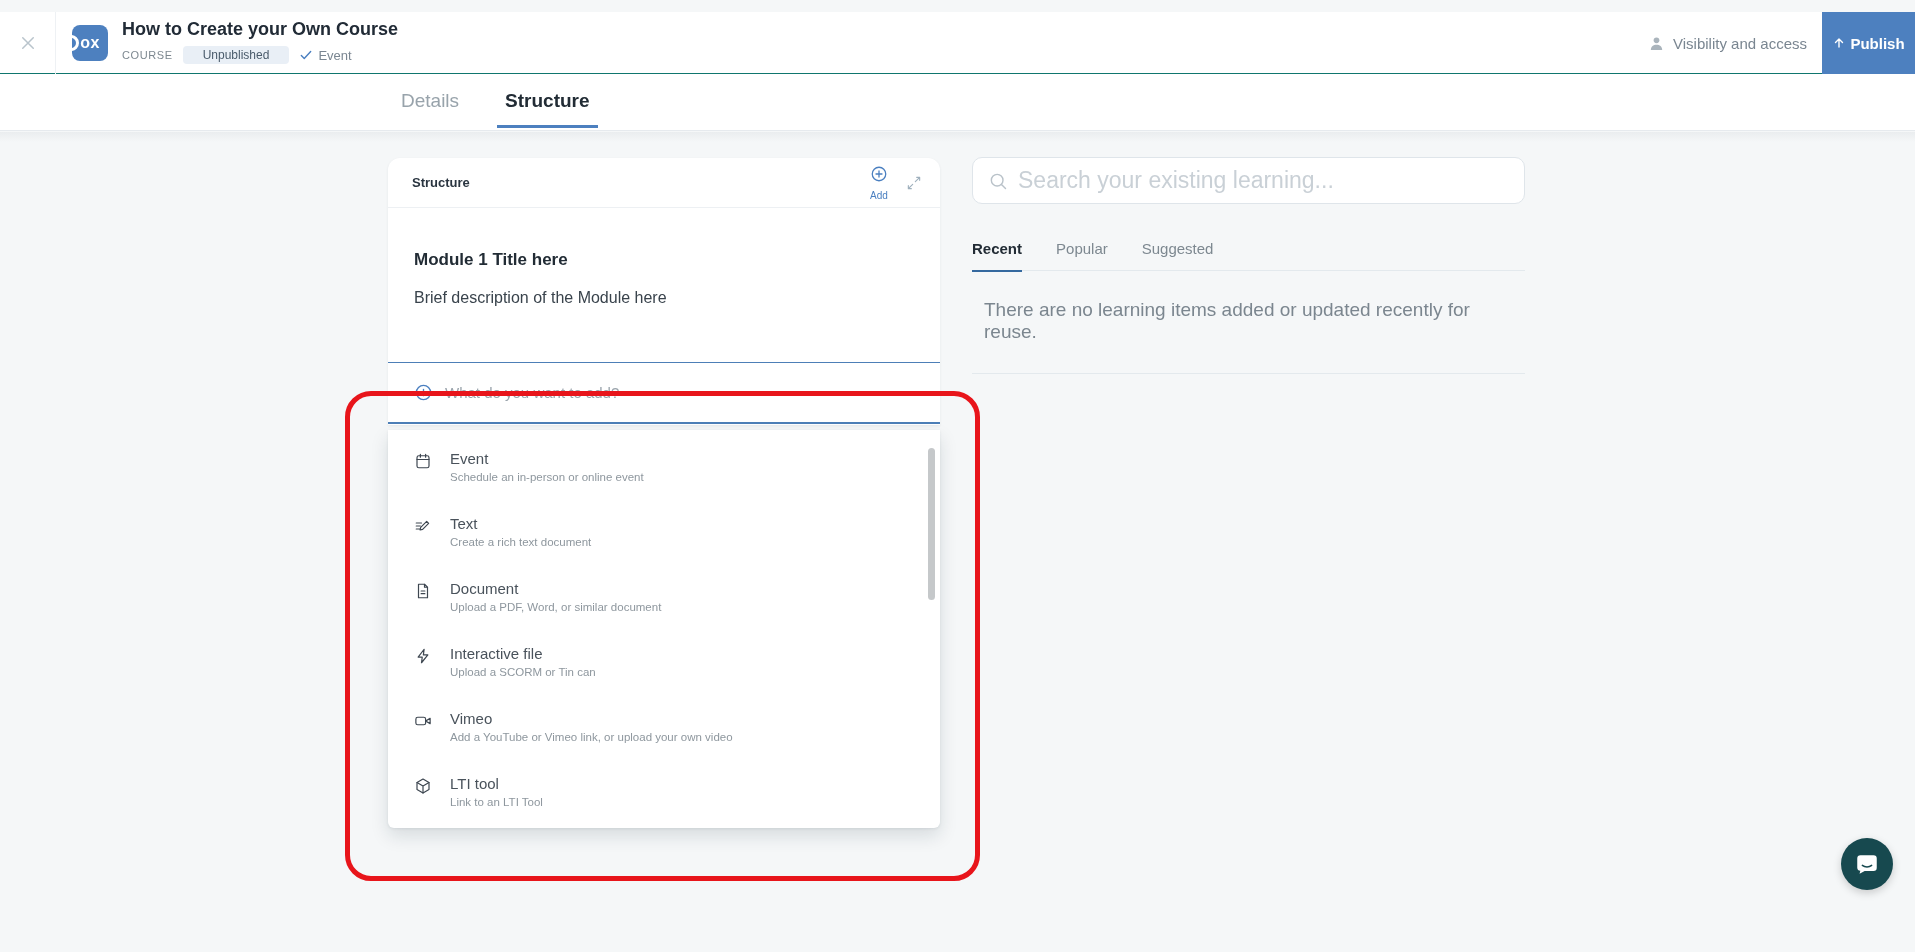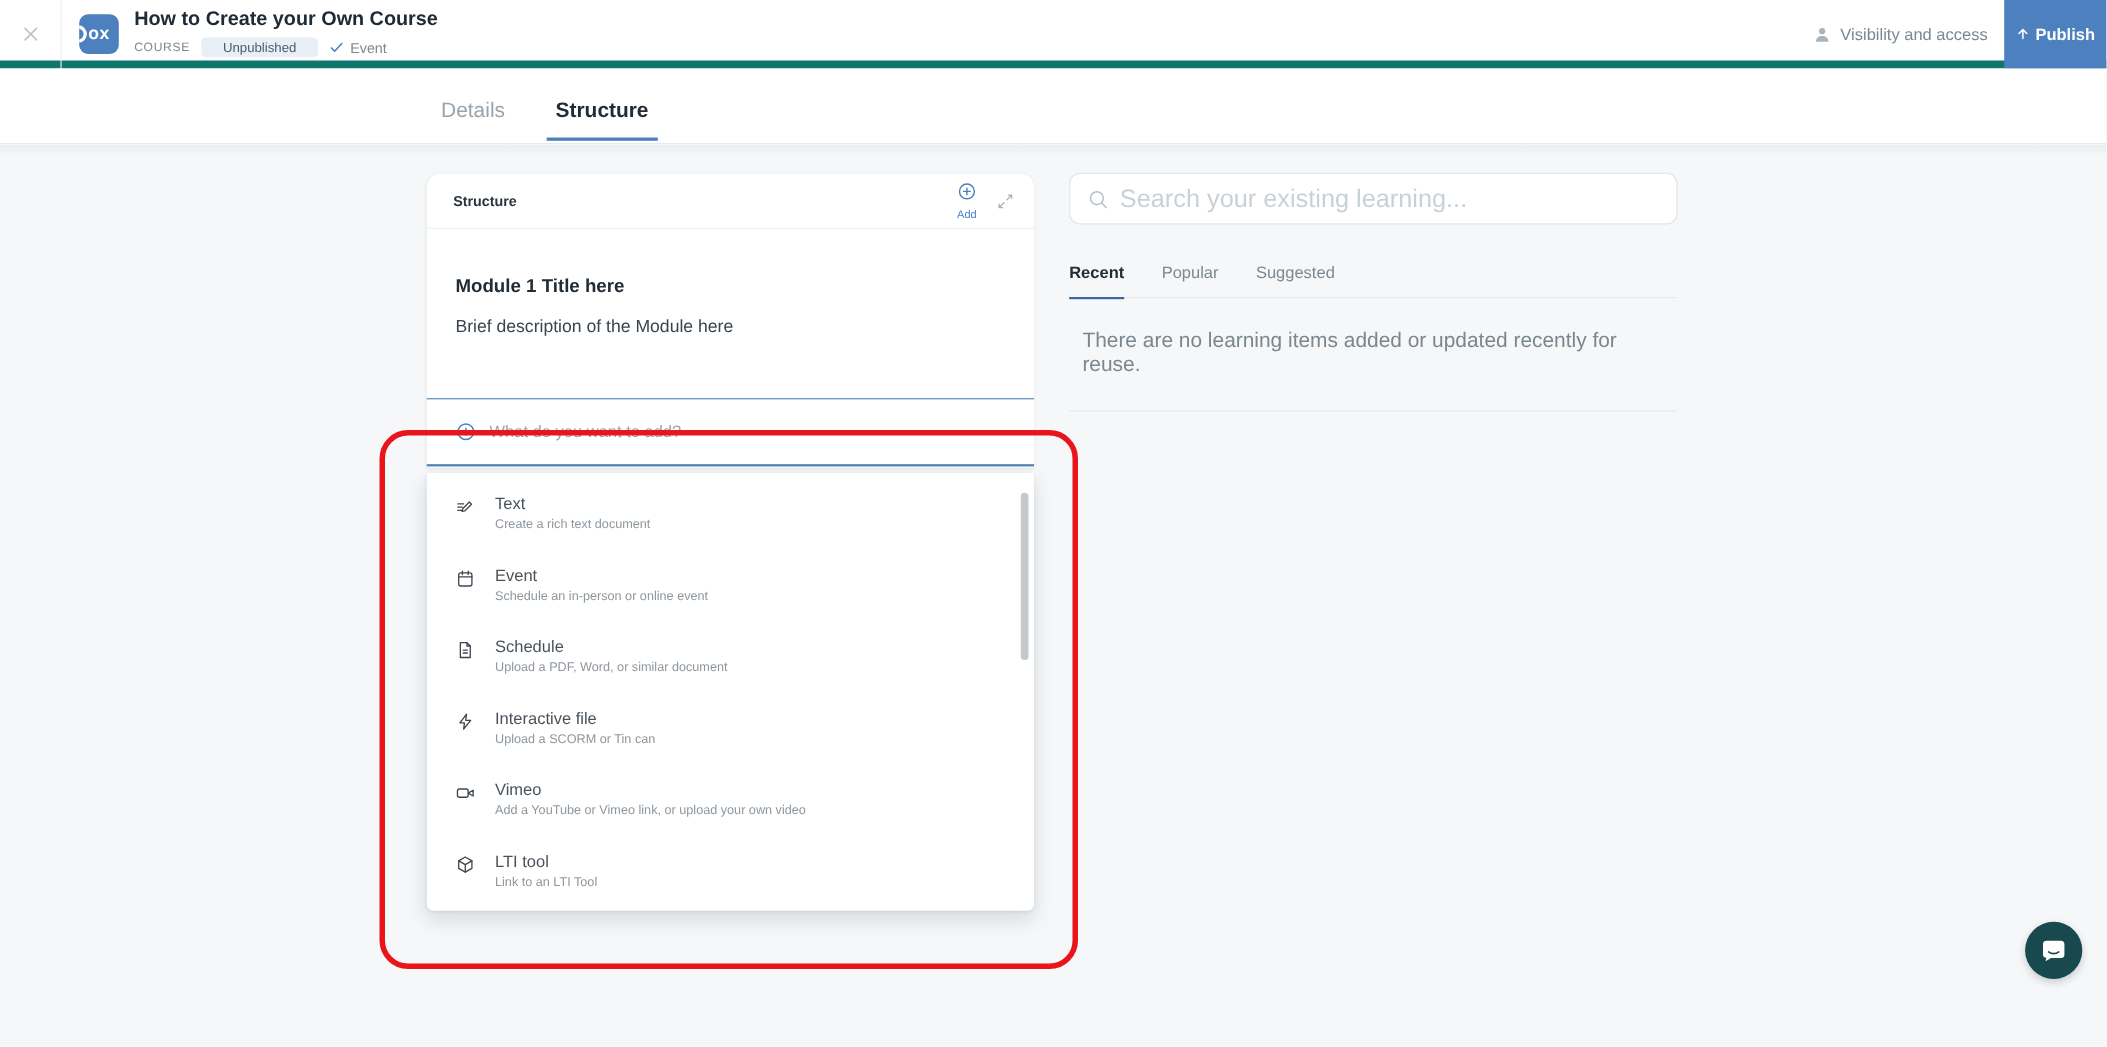--- a/index.html
+++ b/index.html
@@ -8,22 +8,22 @@
     font-family:"Liberation Sans", sans-serif;
     background:#f5f7f8;
     position:relative;
     overflow:hidden;
     color:#2a3540;
   }
   svg { display:block; }
 
   
   .header {
-    position:absolute; left:0; top:0; width:1915px; height:62px;
-    background:#ffffff; border-bottom:7px solid #0f766e; z-index:20;
+    position:absolute; left:0; top:12px; width:1915px; height:62px;
+    background:#ffffff; border-bottom:1px solid #0f766e; z-index:20;
   }
   .close-btn {
     position:absolute; left:0; top:0; width:56px; height:62px;
     display:flex; align-items:center; justify-content:center;
     color:#b9c4cc; cursor:pointer; border-right:1px solid #eef1f4;
   }
   .logo {
     position:absolute; left:72px; top:13px; width:36px; height:36px;
     background:#4d80bf; border-radius:8px; overflow:hidden;
     display:flex; align-items:center; justify-content:center;
@@ -243,47 +243,47 @@
     </span>
     <span class="placeholder">What do you want to add?</span>
   </div>
 </div>
 
 <div class="dropdown">
 
   <div class="dd-item">
     <span class="dd-icon">
       <svg width="18" height="18" viewBox="0 0 24 24" fill="none" stroke="currentColor" stroke-width="1.6" stroke-linecap="round" stroke-linejoin="round">
+          <rect x="4" y="5" width="16" height="16" rx="2.5"></rect>
+          <path d="M8.5 3v4M15.5 3v4M4 10h16"></path>
+        </svg>
+    </span>
+    <div class="dd-label">Event</div>
+    <div class="dd-desc">Schedule an in-person or online event</div>
+  </div>
+
+  <div class="dd-item">
+    <span class="dd-icon">
+      <svg width="18" height="18" viewBox="0 0 24 24" fill="none" stroke="currentColor" stroke-width="1.6" stroke-linecap="round" stroke-linejoin="round">
           <path d="M3 8h7M3 12h5.5M3 16h4.5"></path>
           <path d="M11.5 16.5l8-8-2.6-2.6-8 8-0.8 3.4z"></path>
         </svg>
     </span>
     <div class="dd-label">Text</div>
     <div class="dd-desc">Create a rich text document</div>
   </div>
 
   <div class="dd-item">
     <span class="dd-icon">
       <svg width="18" height="18" viewBox="0 0 24 24" fill="none" stroke="currentColor" stroke-width="1.6" stroke-linecap="round" stroke-linejoin="round">
-          <rect x="4" y="5" width="16" height="16" rx="2.5"></rect>
-          <path d="M8.5 3v4M15.5 3v4M4 10h16"></path>
-        </svg>
-    </span>
-    <div class="dd-label">Event</div>
-    <div class="dd-desc">Schedule an in-person or online event</div>
-  </div>
-
-  <div class="dd-item">
-    <span class="dd-icon">
-      <svg width="18" height="18" viewBox="0 0 24 24" fill="none" stroke="currentColor" stroke-width="1.6" stroke-linecap="round" stroke-linejoin="round">
           <path d="M6 3h8l4 4v14H6z"></path>
           <path d="M14 3v4h4M9.5 12h5M9.5 15.5h5"></path>
         </svg>
     </span>
-    <div class="dd-label">Schedule</div>
+    <div class="dd-label">Document</div>
     <div class="dd-desc">Upload a PDF, Word, or similar document</div>
   </div>
 
   <div class="dd-item">
     <span class="dd-icon">
       <svg width="18" height="18" viewBox="0 0 24 24" fill="none" stroke="currentColor" stroke-width="1.6" stroke-linecap="round" stroke-linejoin="round">
           <path d="M13.5 3L5.5 13.5h5.5L10 21l8.5-10.5h-6z"></path>
         </svg>
     </span>
     <div class="dd-label">Interactive file</div>

